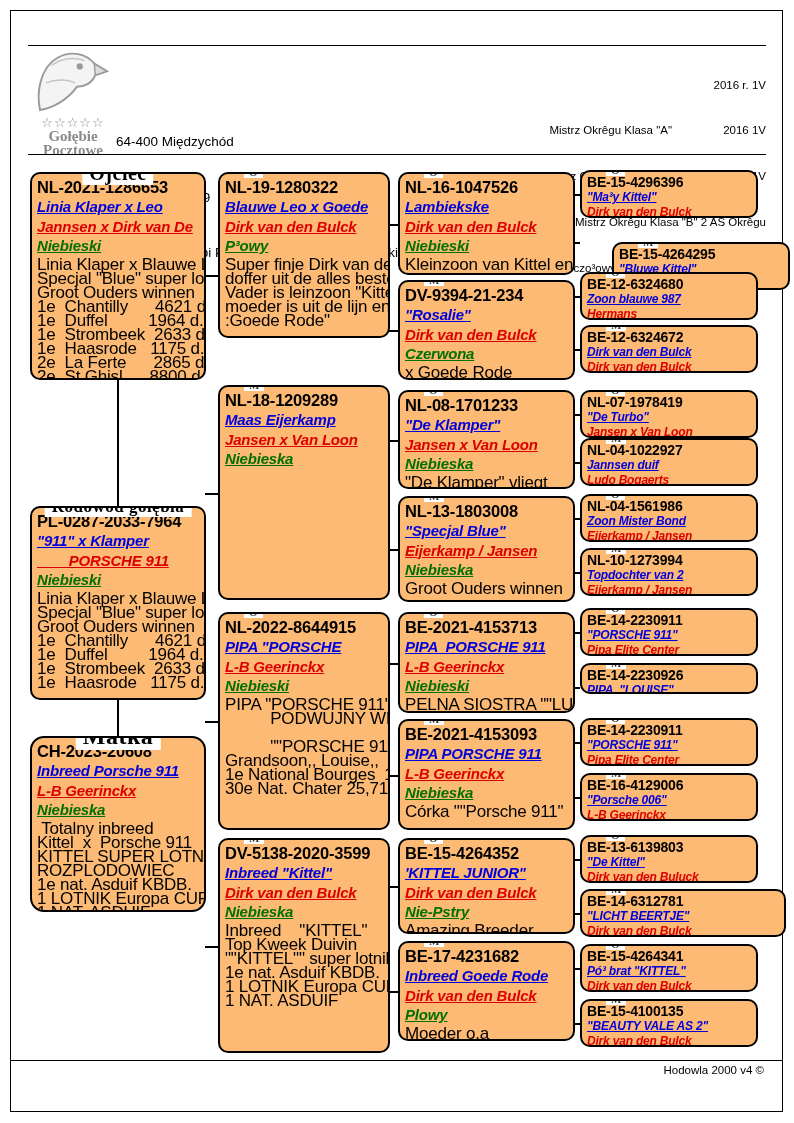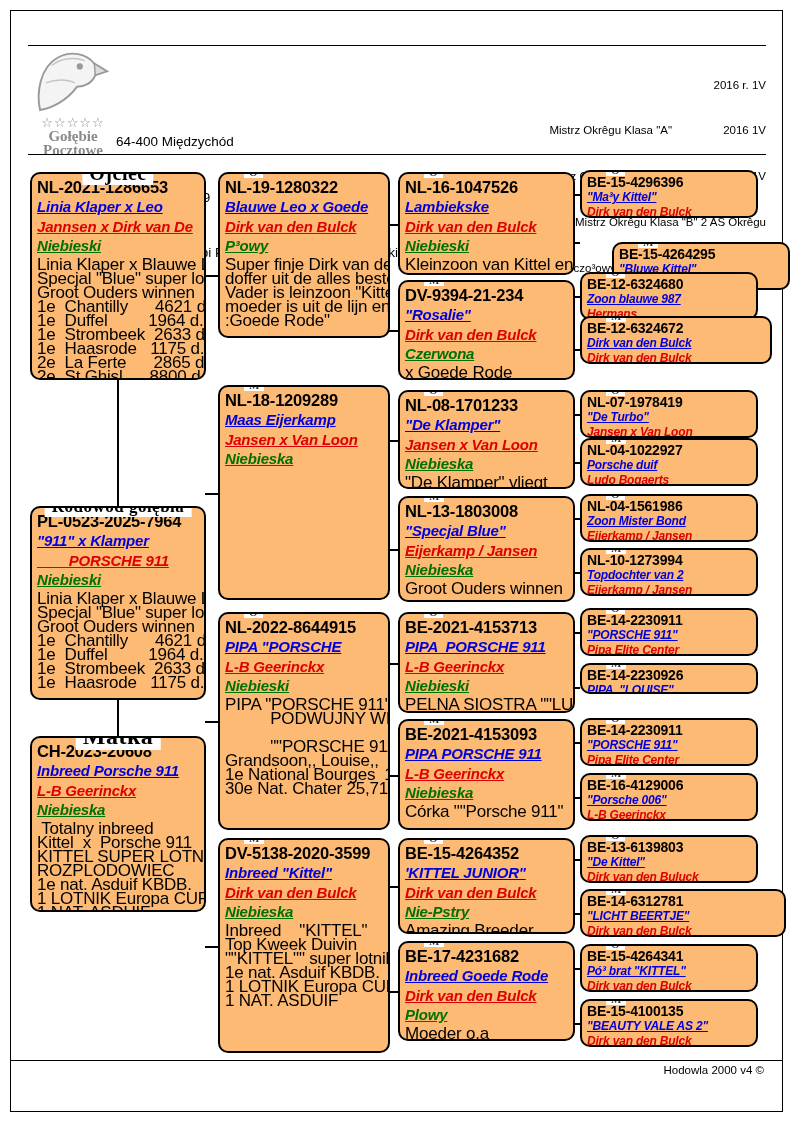--- a/index.html
+++ b/index.html
@@ -83,33 +83,33 @@
 Groot Ouders winnen
 1e  Chantilly      4621 d.
 1e  Duffel         1964 d.
 1e  Strombeek  2633 d.
 1e  Haasrode   1175 d.
 2e  La Ferte      2865 d.
 2e  St Ghisl      8800 d.</div>
       </div>
       <div class="box gen1" style="left: 30px; top: 506px; width: 176px; height: 194px;">
         <span class="label-badge" style="font-size: 17px; top: -11px; left: 50%; transform: translateX(-50%);">Rodowód gołębia</span>
-        <div class="ring">PL-0523-2025-7964</div>
+        <div class="ring">PL-0287-2033-7964</div>
         <div class="name blue">"911" x Klamper</div>
         <div class="name red">        PORSCHE 911</div>
         <div class="name green">Niebieski</div>
         <div class="body">Linia Klaper x Blauwe Leo x
 Specjal "Blue" super lotnik
 Groot Ouders winnen
 1e  Chantilly      4621 d.
 1e  Duffel         1964 d.
 1e  Strombeek  2633 d.
 1e  Haasrode   1175 d.</div>
       </div>
-      <div class="box gen1" style="left: 30px; top: 736px; width: 176px; height: 176px;">
+      <div class="box gen1" style="left: 30px; top: 736px; width: 176px; height: 176px; border-radius: 14px;">
         <span class="label-badge" style="font-size: 24px; top: -15px; left: 50%; transform: translateX(-50%);">Matka</span>
         <div class="ring">CH-2023-20608</div>
         <div class="name blue">Inbreed Porsche 911</div>
         <div class="name red">L-B Geerinckx</div>
         <div class="name green">Niebieska</div>
         <div class="body"> Totalny inbreed
 Kittel  x  Porsche 911
 KITTEL SUPER LOTNIK I
 ROZPLODOWIEC
 1e nat. Asduif KBDB.
@@ -252,38 +252,38 @@
         <div class="name red">Dirk van den Bulck</div>
       </div>
       <div class="hline" style="left: 573px; width: 7px; top: 242px;"></div>
       <div class="box gen4" style="left: 580px; top: 272px; width: 178px; height: 48px;">
         <span class="badge" style="top: -8px; left: 24px;">O</span>
         <div class="ring">BE-12-6324680</div>
         <div class="name blue">Zoon blauwe 987</div>
         <div class="name red">Hermans</div>
       </div>
       <div class="hline" style="left: 573px; width: 7px; top: 296px;"></div>
-      <div class="box gen4" style="left: 580px; top: 316px; width: 192px; height: 48px;">
+      <div class="box gen4" style="left: 580px; top: 325px; width: 178px; height: 48px;">
         <span class="badge" style="top: -8px; left: 24px;">M</span>
         <div class="ring">BE-12-6324672</div>
         <div class="name blue">Dirk van den Bulck</div>
         <div class="name red">Dirk van den Bulck</div>
       </div>
       <div class="hline" style="left: 573px; width: 7px; top: 349px;"></div>
       <div class="box gen4" style="left: 580px; top: 390px; width: 178px; height: 48px;">
         <span class="badge" style="top: -8px; left: 24px;">O</span>
         <div class="ring">NL-07-1978419</div>
         <div class="name blue">"De Turbo"</div>
         <div class="name red">Jansen x Van Loon</div>
       </div>
       <div class="hline" style="left: 573px; width: 7px; top: 414px;"></div>
       <div class="box gen4" style="left: 580px; top: 438px; width: 178px; height: 48px;">
         <span class="badge" style="top: -8px; left: 24px;">M</span>
         <div class="ring">NL-04-1022927</div>
-        <div class="name blue">Porsche duif</div>
+        <div class="name blue">Jannsen duif</div>
         <div class="name red">Ludo Bogaerts</div>
       </div>
       <div class="hline" style="left: 573px; width: 7px; top: 462px;"></div>
       <div class="box gen4" style="left: 580px; top: 494px; width: 178px; height: 48px;">
         <span class="badge" style="top: -8px; left: 24px;">O</span>
         <div class="ring">NL-04-1561986</div>
         <div class="name blue">Zoon Mister Bond</div>
         <div class="name red">Eijerkamp / Jansen</div>
       </div>
       <div class="hline" style="left: 573px; width: 7px; top: 518px;"></div>

